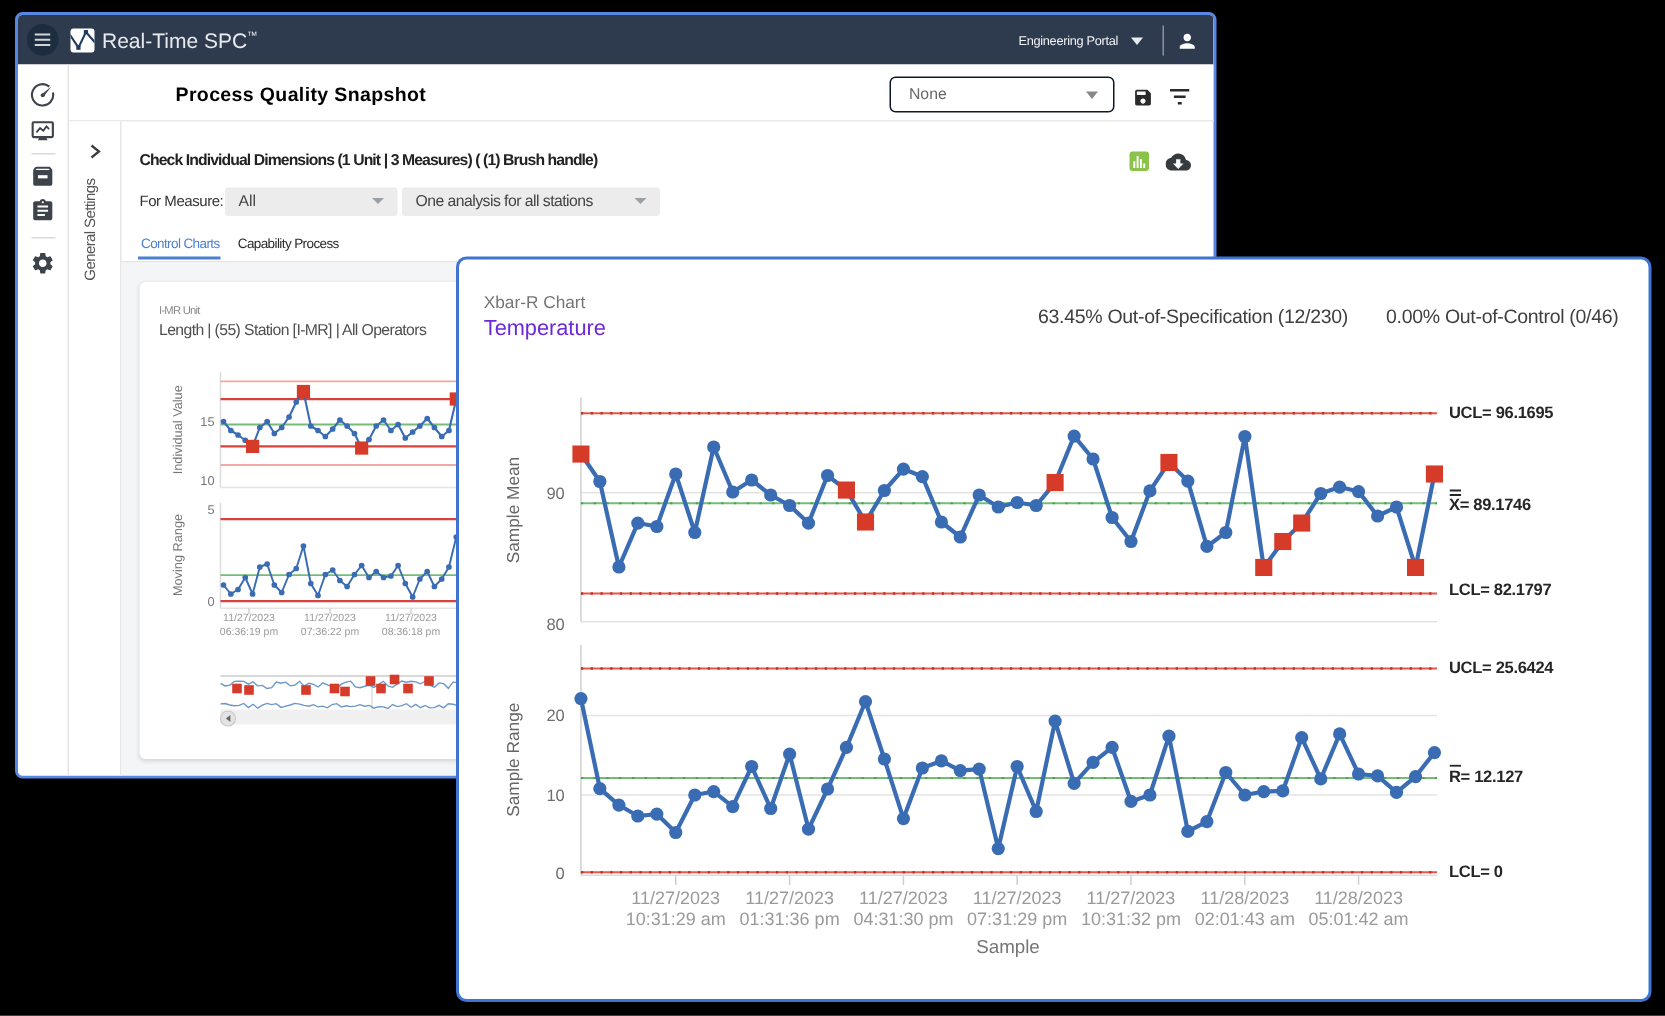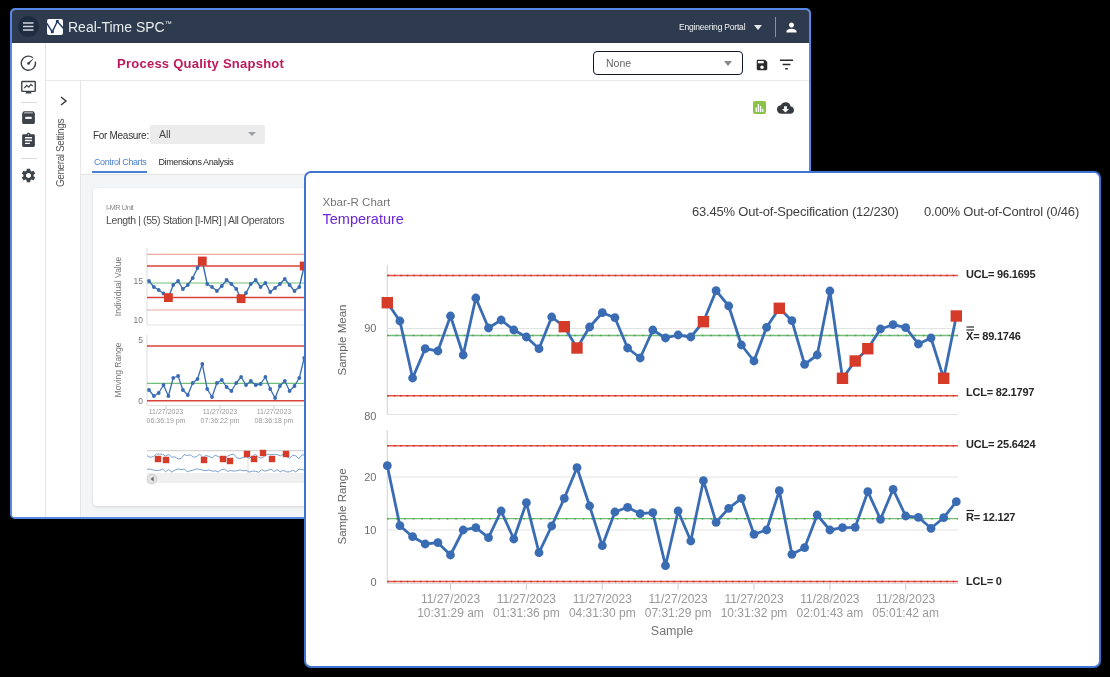--- a/index.html
+++ b/index.html
@@ -29,21 +29,21 @@
     <span class="t" style="left:56px;top:17px;font-size:14px;color:#e8ebee">Real-Time SPC<span style="font-size:7px;vertical-align:6px">™</span></span>
     <span class="t" style="left:667px;top:17px;font-size:8.5px;letter-spacing:-0.2px;color:#f2f4f6">Engineering Portal</span>
     <div style="position:absolute;left:742px;top:15px;width:0;height:0;border-left:4.5px solid transparent;border-right:4.5px solid transparent;border-top:5px solid #e8ebee"></div>
     <div style="position:absolute;left:763px;top:7px;width:1px;height:20px;background:#8a919c"></div>
     <svg style="position:absolute;left:772px;top:10px" width="15" height="15" viewBox="0 0 24 24">
         <path fill="#fff" d="M12 12c2.21 0 4-1.79 4-4s-1.79-4-4-4-4 1.79-4 4 1.79 4 4 4zm0 2c-2.67 0-8 1.34-8 4v2h16v-2c0-2.66-5.33-4-8-4z"></path>
       </svg>
   </div>
 
   <div style="position:absolute;left:34px;top:33px;width:763px;height:38px;background:#fff;border-bottom:1px solid #e9e9e9"></div>
-  <span class="t" style="left:105px;top:52.5px;font-size:13px;font-weight:bold;letter-spacing:.25px;color:#be185d">Process Quality Snapshot</span>
+  <span class="t" style="left:105px;top:52.5px;font-size:13px;font-weight:bold;letter-spacing:.25px;color:#000000">Process Quality Snapshot</span>
   <div style="position:absolute;left:581px;top:41px;width:150px;height:24px;border:1px solid #0f172a;border-radius:4px;background:#fff">
     <span class="t" style="left:12px;top:11px;font-size:10.5px;color:#666">None</span>
     <div style="position:absolute;right:10px;top:9px;width:0;height:0;border-left:4.5px solid transparent;border-right:4.5px solid transparent;border-top:5px solid #888"></div>
   </div>
   <svg style="position:absolute;left:743px;top:47.5px" width="14" height="14" viewBox="0 0 24 24">
       <path fill="#2a2a2a" d="M17 3H5c-1.11 0-2 .9-2 2v14c0 1.1.89 2 2 2h14c1.1 0 2-.9 2-2V7l-4-4zm-5 16c-1.66 0-3-1.34-3-3s1.34-3 3-3 3 1.34 3 3-1.34 3-3 3zm3-10H5V5h10v4z"></path>
     </svg>
   <svg style="position:absolute;left:768px;top:49px" width="13" height="11" viewBox="0 0 13 11">
       <path stroke="#2a2a2a" stroke-width="1.6" d="M0 1.2h13M2.6 5.5h7.8M5.2 9.8h2.6"></path>
     </svg>
@@ -73,35 +73,40 @@
     <div style="position:absolute;left:8.5px;top:114.5px;width:16px;height:1px;background:#dadada"></div>
   </div>
 
   <div style="position:absolute;left:34px;top:71px;width:35px;height:438px;background:#fff;border-right:1px solid #e6e6e6">
     <svg style="position:absolute;left:11px;top:14px" width="12" height="12" viewBox="0 0 12 12">
         <polyline points="4,2 9,6 4,10" fill="none" stroke="#3c3c3c" stroke-width="1.5"></polyline>
       </svg>
     <span style="position:absolute;left:9px;top:38px;writing-mode:vertical-rl;transform:rotate(180deg);font-size:10px;letter-spacing:-0.4px;color:#555">General Settings</span>
   </div>
 
+  <span class="t" style="left:81px;top:97px;font-size:10.5px;font-weight:bold;letter-spacing:-0.6px;color:#222">Check Individual Dimensions (1 Unit | 3 Measures) ( (1) Brush handle)</span>
   <div style="position:absolute;left:741px;top:91px;width:13px;height:13px;background:#8bc34a;border-radius:2px">
       <svg width="9" height="9" viewBox="0 0 9 9" style="position:absolute;left:2px;top:2px">
         <path stroke="#fff" stroke-width="1.3" d="M1.2 9 V4.5 M3.4 9 V1 M5.6 9 V3 M7.8 9 V6"></path>
       </svg>
     </div>
   <svg style="position:absolute;left:765px;top:92px" width="17" height="12" viewBox="0 0 24 16">
       <path fill="#363b40" d="M19.35 6.04A7.49 7.49 0 0 0 12 0C9.11 0 6.6 1.64 5.35 4.04A5.994 5.994 0 0 0 0 10c0 3.31 2.69 6 6 6h13c2.76 0 5-2.24 5-5 0-2.64-2.05-4.78-4.65-4.96zM17 9.5l-5 5-5-5h3V5.5h4v4h3z"></path>
     </svg>
   <span class="t" style="left:81px;top:124.5px;font-size:10px;letter-spacing:-0.3px;color:#333">For Measure:</span>
   <div style="position:absolute;left:138px;top:114.5px;width:115px;height:19.5px;background:#ececec;border-radius:2px">
     <span class="t" style="left:9px;top:9.5px;font-size:10.5px;color:#444">All</span>
     <div style="position:absolute;right:9px;top:7px;width:0;height:0;border-left:4px solid transparent;border-right:4px solid transparent;border-top:4.5px solid #9aa0a6"></div>
   </div>
+  <div style="position:absolute;left:256px;top:114.5px;width:172px;height:19.5px;background:#ececec;border-radius:2px">
+    <span class="t" style="left:9px;top:9.5px;font-size:10.5px;letter-spacing:-0.35px;color:#444">One analysis for all stations</span>
+    <div style="position:absolute;right:9px;top:7px;width:0;height:0;border-left:4px solid transparent;border-right:4px solid transparent;border-top:4.5px solid #9aa0a6"></div>
+  </div>
   <span class="t" style="left:82px;top:151.5px;font-size:9px;letter-spacing:-0.4px;color:#4a7fd2">Control Charts</span>
-  <span class="t" style="left:146.5px;top:151.5px;font-size:9px;letter-spacing:-0.4px;color:#2b2b2b">Dimensions Analysis</span>
+  <span class="t" style="left:146.5px;top:151.5px;font-size:9px;letter-spacing:-0.4px;color:#2b2b2b">Capability Process</span>
   <div style="position:absolute;left:80px;top:160.5px;width:55px;height:2.5px;background:#4a7fd2"></div>
   <div style="position:absolute;left:69px;top:163.5px;width:728px;height:1px;background:#e3e3e3"></div>
   <div style="position:absolute;left:69px;top:164.5px;width:728px;height:344.5px;background:#f4f5f7"></div>
 
   <div style="position:absolute;left:80.5px;top:177.5px;width:706px;height:318px;background:#fff;border-radius:4px;box-shadow:0 1px 3px rgba(0,0,0,.14)"></div>
   <span class="t" style="left:94px;top:197px;font-size:7.5px;letter-spacing:-0.5px;color:#8a8a8a">I-MR Unit</span>
   <span class="t" style="left:94px;top:210px;font-size:10.5px;letter-spacing:-0.4px;color:#4f4f4f">Length | (55) Station [I-MR] | All Operators</span>
   <svg style="position:absolute;left:83px;top:235px" width="250" height="250" viewBox="0 0 250 250" font-family="Liberation Sans, sans-serif">
 <line x1="52" y1="3" x2="52" y2="80" stroke="#dcdcdc" stroke-width="1"></line>
       <line x1="52" y1="9.3" x2="216" y2="9.3" stroke="#f0a8a2" stroke-width="1.2"></line>

